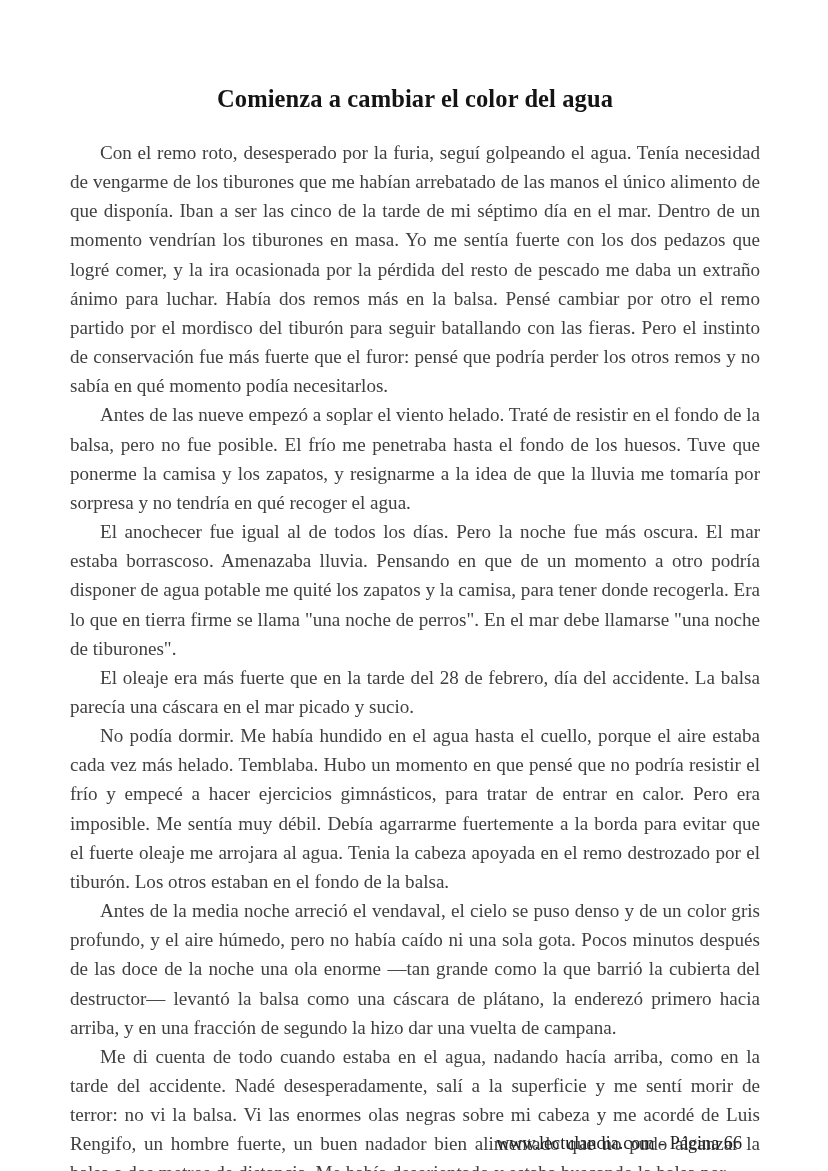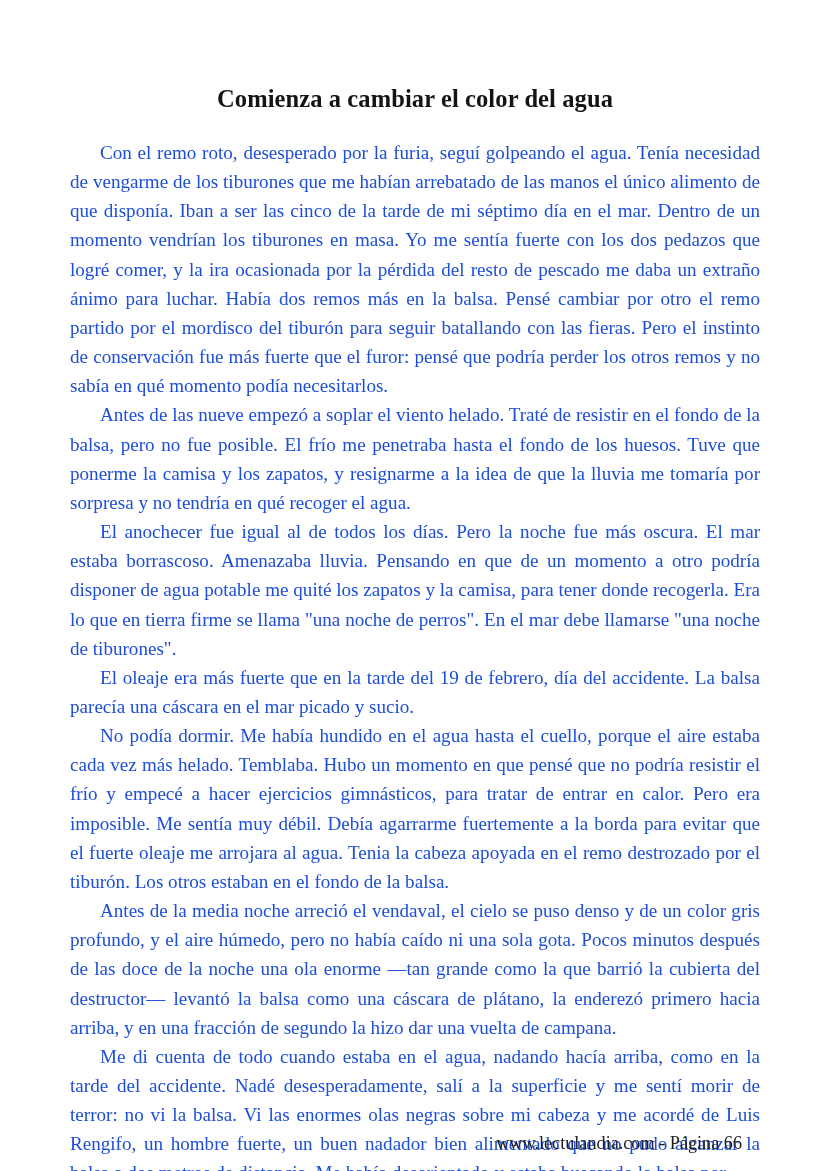--- a/index.html
+++ b/index.html
@@ -43,21 +43,21 @@
     top: 138px;
     width: 690px;
   }
   .para {
     margin: 0;
     font-size: 19.1px;
     line-height: 29.15px;
     text-align: justify;
     text-justify: inter-word;
     text-indent: 30px;
-    color: #1d4ed8;
+    color: #404040;
     hyphens: none;
     -webkit-hyphens: none;
   }
   .page-footer {
     position: absolute;
     left: 52px;
     top: 1131px;
     width: 690px;
     text-align: right;
     font-size: 18.2px;
@@ -69,21 +69,21 @@
 <body>
 
 <div class="page">
 
   <h1 class="chapter-title">Comienza a cambiar el color del agua</h1>
 
   <div class="body-text">
     <p class="para">Con el remo roto, desesperado por la furia, seguí golpeando el agua. Tenía necesidad de vengarme de los tiburones que me habían arrebatado de las manos el único alimento de que disponía. Iban a ser las cinco de la tarde de mi séptimo día en el mar. Dentro de un momento vendrían los tiburones en masa. Yo me sentía fuerte con los dos pedazos que logré comer, y la ira ocasionada por la pérdida del resto de pescado me daba un extraño ánimo para luchar. Había dos remos más en la balsa. Pensé cambiar por otro el remo partido por el mordisco del tiburón para seguir batallando con las fieras. Pero el instinto de conservación fue más fuerte que el furor: pensé que podría perder los otros remos y no sabía en qué momento podía necesitarlos.</p>
     <p class="para">Antes de las nueve empezó a soplar el viento helado. Traté de resistir en el fondo de la balsa, pero no fue posible. El frío me penetraba hasta el fondo de los huesos. Tuve que ponerme la camisa y los zapatos, y resignarme a la idea de que la lluvia me tomaría por sorpresa y no tendría en qué recoger el agua.</p>
     <p class="para">El anochecer fue igual al de todos los días. Pero la noche fue más oscura. El mar estaba borrascoso. Amenazaba lluvia. Pensando en que de un momento a otro podría disponer de agua potable me quité los zapatos y la camisa, para tener donde recogerla. Era lo que en tierra firme se llama "una noche de perros". En el mar debe llamarse "una noche de tiburones".</p>
-    <p class="para">El oleaje era más fuerte que en la tarde del 19 de febrero, día del accidente. La balsa parecía una cáscara en el mar picado y sucio.</p>
+    <p class="para">El oleaje era más fuerte que en la tarde del 28 de febrero, día del accidente. La balsa parecía una cáscara en el mar picado y sucio.</p>
     <p class="para">No podía dormir. Me había hundido en el agua hasta el cuello, porque el aire estaba cada vez más helado. Temblaba. Hubo un momento en que pensé que no podría resistir el frío y empecé a hacer ejercicios gimnásticos, para tratar de entrar en calor. Pero era imposible. Me sentía muy débil. Debía agarrarme fuertemente a la borda para evitar que el fuerte oleaje me arrojara al agua. Tenia la cabeza apoyada en el remo destrozado por el tiburón. Los otros estaban en el fondo de la balsa.</p>
     <p class="para">Antes de la media noche arreció el vendaval, el cielo se puso denso y de un color gris profundo, y el aire húmedo, pero no había caído ni una sola gota. Pocos minutos después de las doce de la noche una ola enorme —tan grande como la que barrió la cubierta del destructor— levantó la balsa como una cáscara de plátano, la enderezó primero hacia arriba, y en una fracción de segundo la hizo dar una vuelta de campana.</p>
     <p class="para">Me di cuenta de todo cuando estaba en el agua, nadando hacía arriba, como en la tarde del accidente. Nadé desesperadamente, salí a la superficie y me sentí morir de terror: no vi la balsa. Vi las enormes olas negras sobre mi cabeza y me acordé de Luis Rengifo, un hombre fuerte, un buen nadador bien alimentado que no pudo alcanzar la balsa a dos metros de distancia. Me había desorientado y estaba buscando la balsa por</p>
   </div>
 
   <div class="page-footer">www.lectulandia.com - Página 66</div>
 
 </div>
 
 </body></html>

